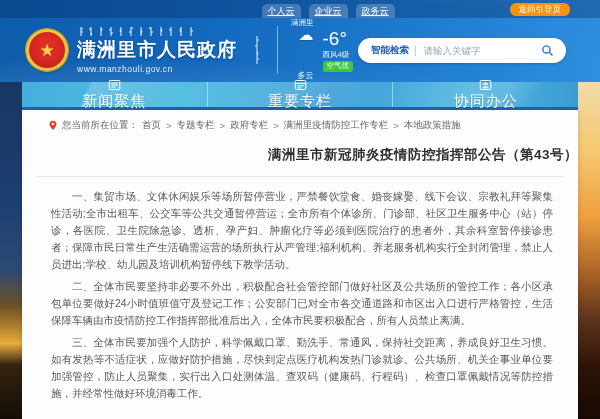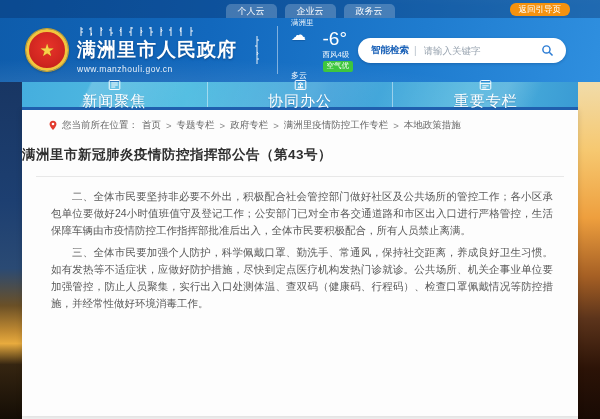--- a/index.html
+++ b/index.html
@@ -16,40 +16,40 @@
   
   header { position:relative; z-index:2; height:82px;
     background:linear-gradient(100deg,#0e5cab 0%,#1268bd 35%,#1f7ccf 70%,#2f8fdf 100%); }
   header::before { content:""; position:absolute; inset:0;
     background:radial-gradient(120% 90% at 18% 120%, rgba(255,255,255,.14) 0%, rgba(255,255,255,0) 55%),
                radial-gradient(90% 80% at 85% -40%, rgba(255,255,255,.12) 0%, rgba(255,255,255,0) 60%); }
   .topstrip { position:relative; height:18px; background:rgba(5,40,95,.35);
     display:flex; align-items:flex-end; justify-content:flex-end; }
   .cloud-tabs { display:flex; gap:8px; align-items:flex-end; }
   .cloud-tab { background:rgba(255,255,255,.22); color:#fff; font-size:9px; line-height:14px;
-    padding:0 12px; border-radius:5px 5px 0 0; cursor:pointer; white-space:nowrap; }
+    padding:0 6px; border-radius:5px 5px 0 0; cursor:pointer; white-space:nowrap;text-decoration:underline; }
   .return-btn { background:#f5920f; color:#fff; font-size:8.5px; line-height:13px; padding:0 9px;
     border:none; border-radius:6px; margin:0 30px 2px 115px; cursor:pointer; white-space:nowrap; }
 
   .header-main { position:relative; display:flex; align-items:center; height:64px; padding-left:26px; }
   .logo-group { display:flex; align-items:center; gap:9px; cursor:pointer; }
   .emblem { width:42px; height:42px; border-radius:50%;
     background:radial-gradient(circle at 50% 42%, #e8332a 0%, #d02620 62%, #b51a15 100%);
     border:3px solid #f3c53d; box-shadow:0 0 0 1px #caa32c, 0 1px 3px rgba(0,0,0,.35);
     display:flex; align-items:center; justify-content:center; }
   .emblem .star { color:#f8d24a; font-size:17px; line-height:1; text-shadow:0 0 1px #a87b12; }
   .site-text { color:#fff; }
   .mongolian-row { height:11px; opacity:.95; }
   .site-name { font-size:19px; font-weight:bold; letter-spacing:1px; text-shadow:0 1px 2px rgba(0,40,90,.5); }
   .site-url { font-size:8.5px; opacity:.9; letter-spacing:.5px; margin-top:1px; }
   .mongolian-side { margin-left:7px; opacity:.9; }
 
   .weather { display:flex; align-items:center; gap:9px; margin-left:16px; padding-left:13px;
     border-left:1px solid rgba(255,255,255,.45); height:48px; color:#fff; }
-  .w-col1 { display:flex; flex-direction:column; align-items:flex-start; line-height:1.1; }
+  .w-col1 { display:flex; flex-direction:column; align-items:flex-end; line-height:1.1; }
   .w-city { font-size:7.5px; opacity:.95; }
   .w-cloud { font-size:15px; line-height:15px; color:#fff; text-shadow:0 1px 1px rgba(0,50,100,.3); }
   .w-cond { font-size:8px; opacity:.95;margin-top:30px; }
   .w-col2 { display:flex; flex-direction:column; align-items:flex-start; line-height:1.15; }
   .w-temp { font-size:19px; font-weight:300; }
   .w-wind { font-size:7.5px; opacity:.95; margin:1px 0 2px; }
   .w-air { background:#3ec63e; color:#fff; font-size:7.5px; padding:1px 4px; border-radius:2px; }
 
   .search-pill { margin-left:auto; margin-right:34px; width:208px; height:25px; background:#fff;
     border-radius:13px; display:flex; align-items:center; padding:0 10px 0 13px; box-shadow:0 1px 3px rgba(0,30,80,.25); }
@@ -72,21 +72,21 @@
   .nav-label { font-size:15px; letter-spacing:1px; text-shadow:0 1px 1px rgba(0,60,120,.3); }
   .nav-icon { display:block; }
 
   .panel { background:#fdfdfd; min-height:306px; box-shadow:0 0 6px rgba(0,0,0,.15); }
   .crumb-row { display:flex; align-items:center; gap:4px; padding:9px 10px 5px 26px;
     font-size:9.5px; color:#666; }
   .crumb-item { cursor:pointer; }
   .crumb-sep { color:#888; margin:0 1px; }
   .crumb-current { color:#666; }
 
-  .doc-title { text-align:left; font-size:13.5px; font-weight:bold; color:#2f2f2f;
+  .doc-title { text-align:right; font-size:13.5px; font-weight:bold; color:#2f2f2f;
     letter-spacing:.5px; margin-top:9px; }
   .title-divider { border:none; border-top:1px solid #e8e8e8; margin:12px 14px 0; }
 
   .article { padding:11px 25px 12px 29px; }
   .article p { font-size:10.5px; line-height:17px; color:#595959; text-align:justify;
     text-indent:2em; margin-bottom:5px; }
 
   svg { display:block; }
 </style>
 </head>
@@ -174,34 +174,34 @@
           <svg width="13" height="12" viewBox="0 0 16 14" fill="none" stroke="#ffffff" stroke-width="1.2">
             <rect x="1.5" y="1.5" width="13" height="11" rx="1"></rect>
               <path d="M4 4.5h8M4 7h8M4 9.5h5"></path>
           </svg>
         </span>
         <span class="nav-label">新闻聚焦</span>
       </div>
       <div class="nav-item">
         <span class="nav-icon">
           <svg width="13" height="12" viewBox="0 0 16 14" fill="none" stroke="#ffffff" stroke-width="1.2">
-            <rect x="1.5" y="1.5" width="13" height="11" rx="1"></rect>
-              <path d="M4.5 10.5h7M8 4l3 2h-6l3-2zM6 8.5v2M10 8.5v2M8 6.5v4"></path>
-          </svg>
-        </span>
-        <span class="nav-label">协同办公</span>
+            <rect x="1.5" y="1.5" width="13" height="11" rx="1.5"></rect>
+              <path d="M1.5 5h13M4 8h8M4 10.5h5"></path>
+          </svg>
+        </span>
+        <span class="nav-label">重要专栏</span>
       </div>
       <div class="nav-item">
         <span class="nav-icon">
           <svg width="13" height="12" viewBox="0 0 16 14" fill="none" stroke="#ffffff" stroke-width="1.2">
-            <rect x="1.5" y="1.5" width="13" height="11" rx="1.5"></rect>
-              <path d="M1.5 5h13M4 8h8M4 10.5h5"></path>
-          </svg>
-        </span>
-        <span class="nav-label">重要专栏</span>
+            <rect x="1.5" y="1.5" width="13" height="11" rx="1"></rect>
+              <path d="M4.5 10.5h7M8 4l3 2h-6l3-2zM6 8.5v2M10 8.5v2M8 6.5v4"></path>
+          </svg>
+        </span>
+        <span class="nav-label">协同办公</span>
       </div>
     </nav>
 
     <main class="panel">
       <div class="crumb-row">
         <span>
           <svg width="10" height="12" viewBox="0 0 16 19" fill="none">
             <path d="M8 1C4.7 1 2.5 3.4 2.5 6.4 2.5 10.2 8 16 8 16s5.5-5.8 5.5-9.6C13.5 3.4 11.3 1 8 1z" fill="#e23b2e"></path>
             <circle cx="8" cy="6.3" r="2.1" fill="#ffffff"></circle>
           </svg>
@@ -215,18 +215,19 @@
         <span class="crumb-sep">&gt;</span>
         <span class="crumb-item">满洲里疫情防控工作专栏</span>
         <span class="crumb-sep">&gt;</span>
         <span class="crumb-current">本地政策措施</span>
       </div>
 
       <h1 class="doc-title">满洲里市新冠肺炎疫情防控指挥部公告（第43号）</h1>
       <hr class="title-divider">
 
       <article class="article">
+        <p>一、集贸市场、文体休闲娱乐等场所暂停营业，严禁餐饮堂食、婚丧嫁娶、线下会议、宗教礼拜等聚集性活动;全市出租车、公交车等公共交通暂停营运；全市所有个体诊所、门诊部、社区卫生服务中心（站）停诊，各医院、卫生院除急诊、透析、孕产妇、肿瘤化疗等必须到医院治疗的患者外，其余科室暂停接诊患者；保障市民日常生产生活确需运营的场所执行从严管理;福利机构、养老服务机构实行全封闭管理，禁止人员进出;学校、幼儿园及培训机构暂停线下教学活动。</p>
         <p>二、全体市民要坚持非必要不外出，积极配合社会管控部门做好社区及公共场所的管控工作；各小区承包单位要做好24小时值班值守及登记工作；公安部门已对全市各交通道路和市区出入口进行严格管控，生活保障车辆由市疫情防控工作指挥部批准后出入，全体市民要积极配合，所有人员禁止离满。</p>
         <p>三、全体市民要加强个人防护，科学佩戴口罩、勤洗手、常通风，保持社交距离，养成良好卫生习惯。如有发热等不适症状，应做好防护措施，尽快到定点医疗机构发热门诊就诊。公共场所、机关企事业单位要加强管控，防止人员聚集，实行出入口处测体温、查双码（健康码、行程码）、检查口罩佩戴情况等防控措施，并经常性做好环境消毒工作。</p>
       </article>
     </main>
   </div>
 </div>
 
 </body></html>

